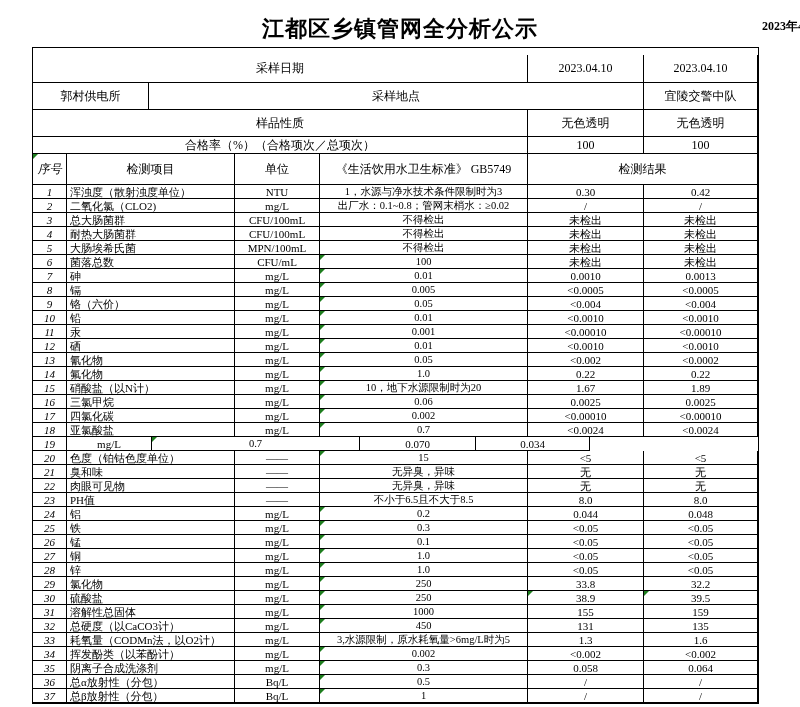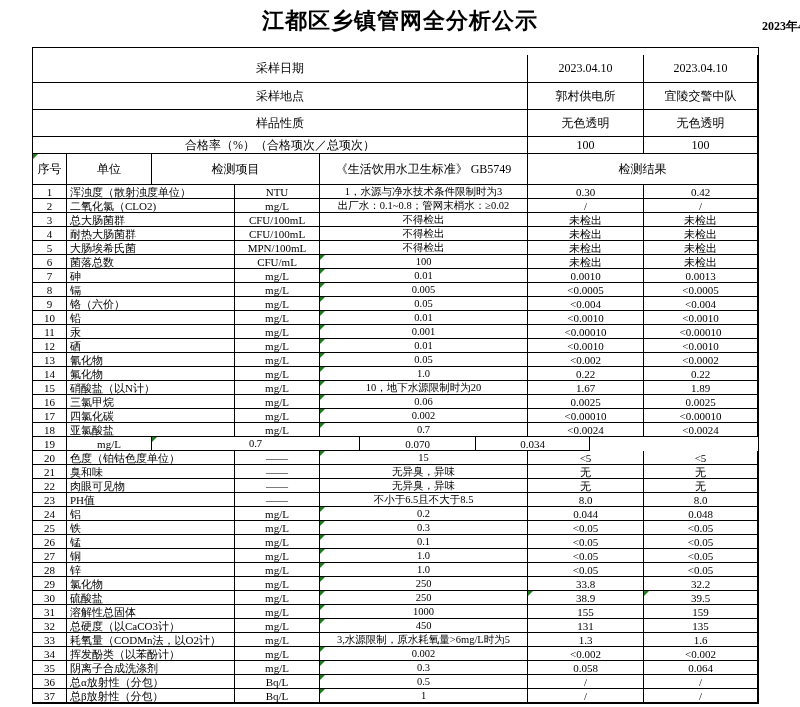--- a/index.html
+++ b/index.html
@@ -3,21 +3,21 @@
 <meta charset="utf-8">
 <style>
   :root { --flag-green:#1e7e1e; --ink:#000000; --paper:#ffffff; }
   html,body{margin:0;padding:0;}
   body{
     width:800px;height:707px;background:var(--paper);position:relative;
     font-family:"Liberation Serif","DejaVu Serif",serif;color:var(--ink);
     overflow:hidden;
   }
   .title{
-    position:absolute;top:6px;left:0;width:800px;text-align:center;
+    position:absolute;top:14px;left:0;width:800px;text-align:center;
     font-size:22px;font-weight:bold;letter-spacing:1px;
   }
   .subtitle{
     position:absolute;top:18px;left:0;width:800px;text-align:right;
     font-size:12px;font-weight:bold;margin-left:16px;
   }
   .sheet{
     position:absolute;top:47px;left:32px;width:725px;
     border:1px solid var(--ink);
   }
@@ -28,21 +28,21 @@
     overflow:hidden;white-space:nowrap;position:relative;
   }
   
   .info-row .cell{font-size:12px;}
   .w-label{width:495px;}
   .w-v1{width:116px;}
   .w-v2{width:114px;}
   .h-28{height:28px;margin-top:7px;} .h-27{height:27px;} .h-17{height:17px;}
   
   .thead .cell{font-size:12px;height:31px;}
-  .c-no{width:34px;}
+  .c-no{width:34px;font-style:italic;}
   .c-item{width:168px;justify-content:flex-start;padding-left:3px;}
   .c-unit{width:85px;}
   .c-std{width:208px;}
   .c-r1{width:116px;text-align:center;}
   .c-r2{width:114px;}
   .c-res{width:230px;}
   
   .tbody .row{height:14px;}
   .tbody .cell{font-size:11px;line-height:12px;height:14px;}
   .tbody .c-std{font-size:10.5px;}
@@ -60,47 +60,47 @@
 
 <div class="sheet">
 
   <div>
     <div class="row info-row">
       <div class="cell w-label h-28">采样日期</div>
       <div class="cell w-v1 h-28">2023.04.10</div>
       <div class="cell w-v2 h-28">2023.04.10</div>
     </div>
     <div class="row info-row">
+      <div class="cell w-v1 h-27">郭村供电所</div>
       <div class="cell w-label h-27">采样地点</div>
-      <div class="cell w-v1 h-27">郭村供电所</div>
       <div class="cell w-v2 h-27">宜陵交警中队</div>
     </div>
     <div class="row info-row">
       <div class="cell w-label h-27">样品性质</div>
       <div class="cell w-v1 h-27">无色透明</div>
       <div class="cell w-v2 h-27">无色透明</div>
     </div>
     <div class="row info-row">
       <div class="cell w-label h-17">合格率（%）（合格项次／总项次）</div>
       <div class="cell w-v1 h-17">100</div>
       <div class="cell w-v2 h-17">100</div>
     </div>
   </div>
 
   <div class="thead">
     <div class="row">
       <div class="cell c-no">
         <span class="flag"></span>
         <span>序号</span>
       </div>
+      <div class="cell c-item" style="justify-content:center;padding-left:0;">
+        <span>检测项目</span>
+      </div>
       <div class="cell c-unit">
         <span>单位</span>
-      </div>
-      <div class="cell c-item" style="justify-content:center;padding-left:0;">
-        <span>检测项目</span>
       </div>
       <div class="cell c-std">
         <span>《生活饮用水卫生标准》 GB5749</span>
       </div>
       <div class="cell c-res">
         <span>检测结果</span>
       </div>
     </div>
   </div>
 

